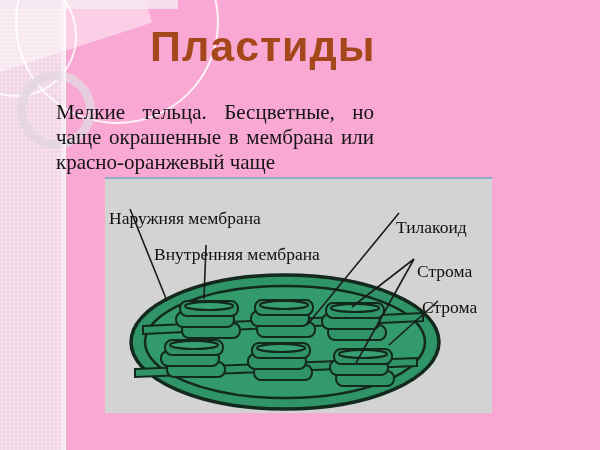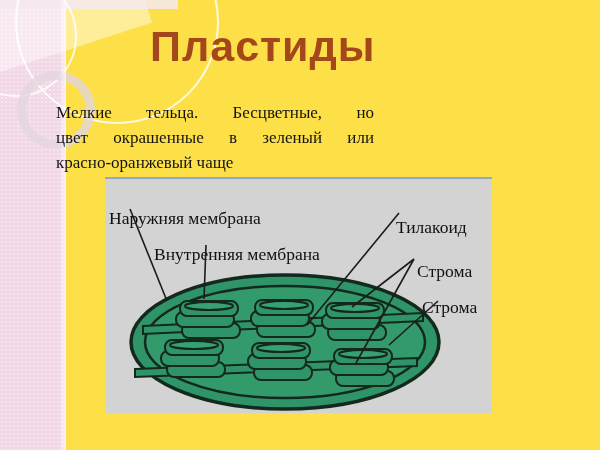--- a/index.html
+++ b/index.html
@@ -1,16 +1,16 @@
 <!DOCTYPE html>
 <html><head>
 <meta charset="utf-8">
 <style>
   html,body{margin:0;padding:0;}
-  .slide{position:relative;width:600px;height:450px;background:#fde047;overflow:hidden;
+  .slide{position:relative;width:600px;height:450px;background:#f9a8d4;overflow:hidden;
          font-family:"Liberation Serif",serif;}
 
   
   .stripe{position:absolute;left:0;top:0;width:66px;height:450px;background:#F2D7E6;
           background-image:radial-gradient(rgba(255,255,255,0.45) 0.6px, transparent 1.1px);
           background-size:4px 4px;}
   .stripe-edge{position:absolute;left:59px;top:0;width:7px;height:450px;
           background:linear-gradient(to right, rgba(255,255,255,0), rgba(255,255,255,0.7));}
   .top-band{position:absolute;left:0;top:0;width:178px;height:9px;background:rgba(246,231,240,0.85);}
   .top-light{position:absolute;left:-34px;top:-48px;width:175px;height:100px;
@@ -20,21 +20,21 @@
   .c3{left:-45px;top:-25px;width:118px;height:118px;border:2px solid rgba(255,255,255,0.8);}
   .c2{left:17px;top:71px;width:60px;height:60px;border:9px solid rgba(226,214,222,0.8);}
 
   
   .title{position:absolute;left:150px;top:22px;margin:0;
          font-family:"Liberation Sans",sans-serif;font-weight:bold;font-size:43px;
          letter-spacing:1px;color:#A4481B;}
 
   
   .body-text{position:absolute;left:56px;top:100px;width:318px;
-             font-size:17px;line-height:25px;color:#141414;}
+             font-size:21px;line-height:25px;color:#141414;}
   .body-text .just{text-align:justify;text-align-last:justify;}
 
   
   .panel{position:absolute;left:105px;top:177px;width:387px;height:234px;
          background:#D3D3D3;border-top:2px solid #8FA9C9;box-sizing:content-box;}
   .panel svg{position:absolute;left:0;top:0;}
   .lbl{position:absolute;font-size:17.5px;color:#101010;white-space:nowrap;margin-top:25px;}
   .lbl-outer{left:4px;top:4px;}
   .lbl-inner{left:49px;top:40px;}
   .lbl-thylakoid{left:291px;top:13px;}
@@ -51,21 +51,21 @@
   <div class="top-band"></div>
   <div class="ring c1"></div>
   <div class="ring c3"></div>
   <div class="ring c2"></div>
   <div class="stripe-edge"></div>
 
   <h1 class="title">Пластиды</h1>
 
   <div class="body-text">
     <div class="just">Мелкие  тельца.  Бесцветные,  но</div>
-    <div class="just">цвет  окрашенные  в  зеленый   или</div>
+    <div class="just">чаще  окрашенные  в  мембрана   или</div>
     <div>красно-оранжевый чаще</div>
   </div>
 
   <div class="panel">
     <svg width="387" height="234" viewBox="0 0 387 234">
 
       <ellipse cx="180" cy="163" rx="154" ry="67" stroke="#13291D" stroke-width="3.5" fill="#2F9467"></ellipse>
 
       <ellipse cx="180" cy="163" rx="140" ry="56" stroke="#13291D" stroke-width="2.5" fill="#339A6C"></ellipse>
 

